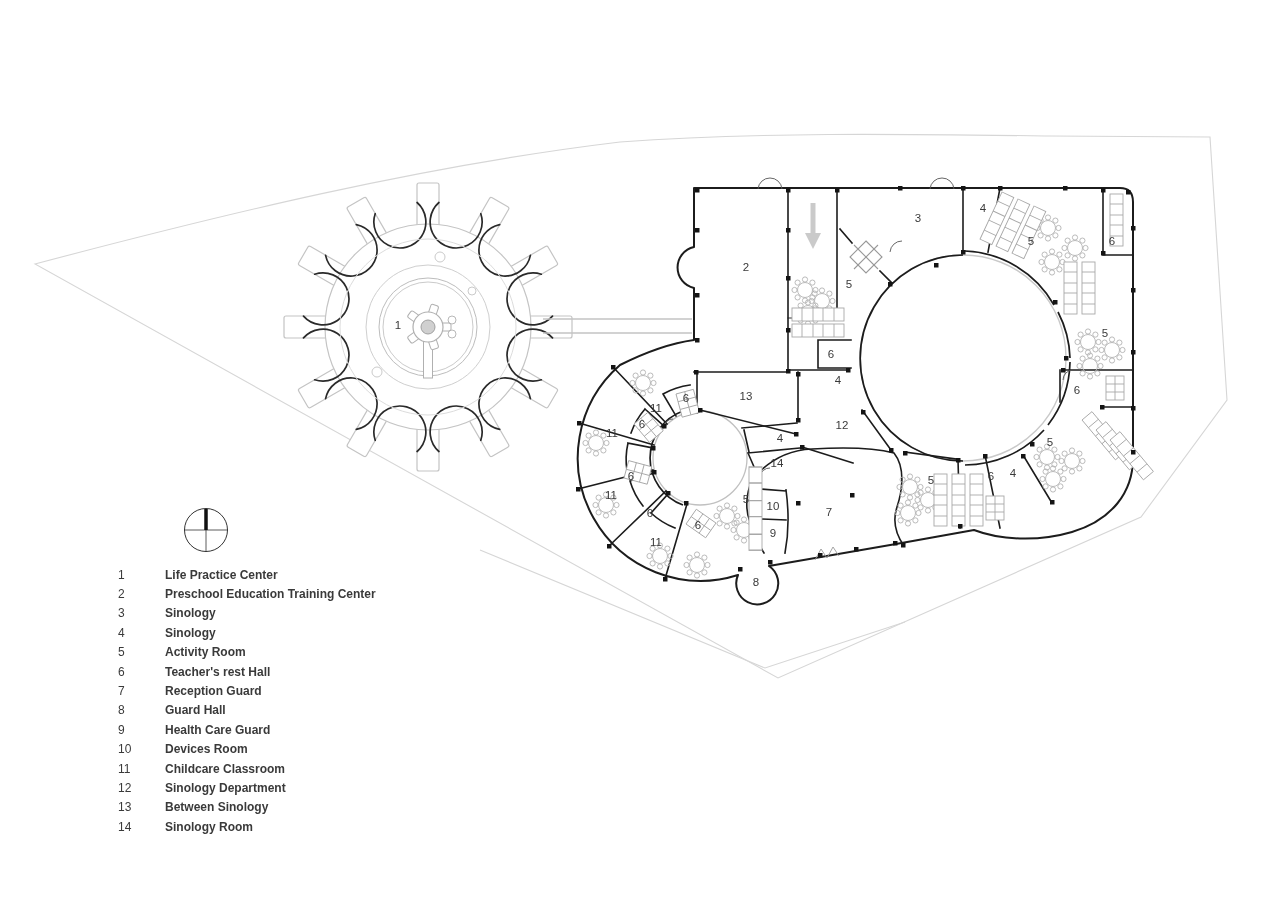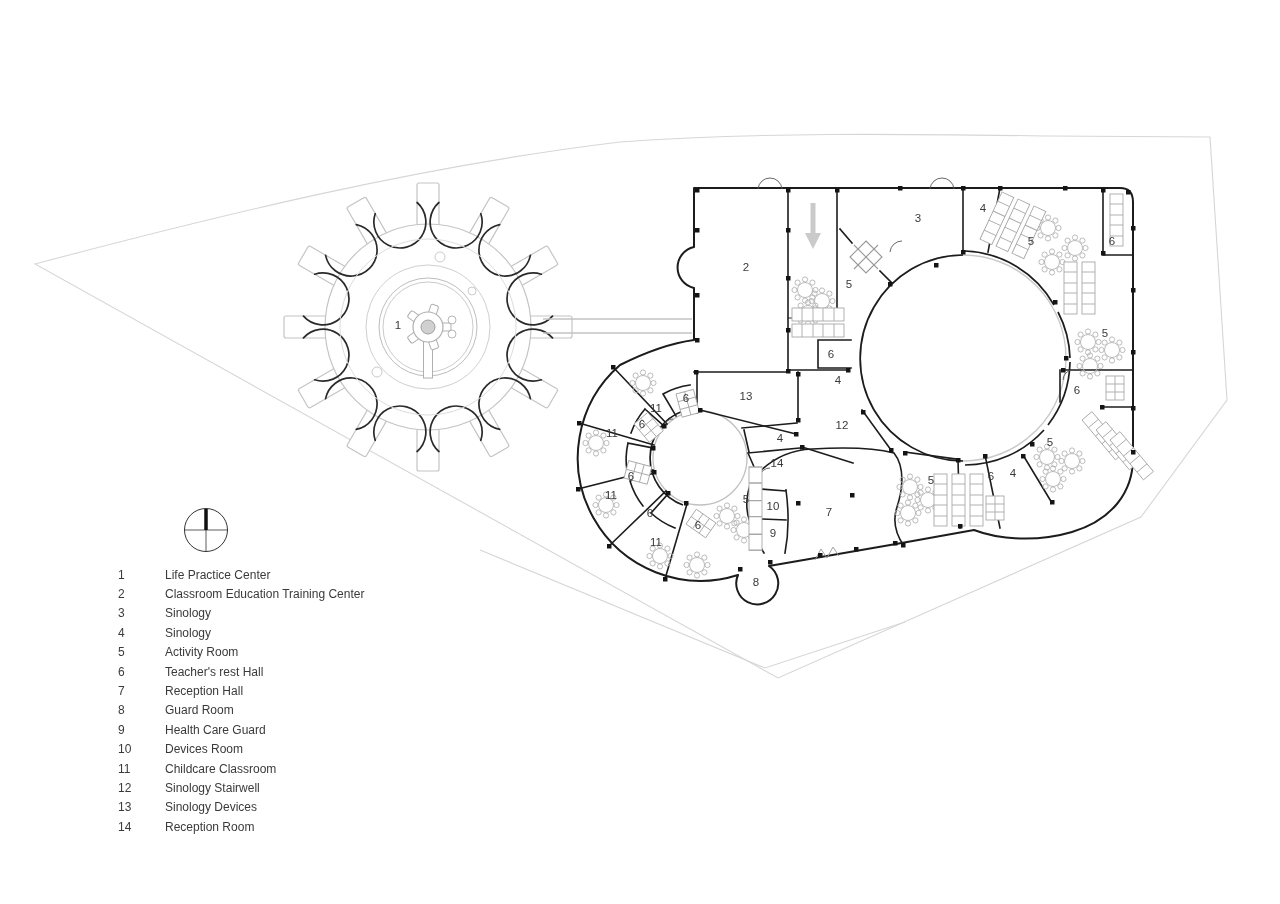--- a/index.html
+++ b/index.html
@@ -3,21 +3,21 @@
 <meta charset="utf-8">
 <style>
   html,body{margin:0;padding:0;background:#fff;}
   .canvas{position:relative;width:1280px;height:904px;background:#ffffff;overflow:hidden;
           font-family:"Liberation Sans",sans-serif;}
   svg.plan{position:absolute;left:0;top:0;}
   .room-label{font-size:11.5px;fill:#3a3a3a;text-anchor:middle;font-family:"Liberation Sans",sans-serif;}
   .legend{position:absolute;left:118px;top:565px;}
   .lrow{display:flex;align-items:center;height:19.4px;font-size:12px;color:#3a3a3a;}
   .lnum{width:47px;}
-  .lname{white-space:nowrap;}
+  .lname{white-space:nowrap;font-weight:bold;}
 </style>
 </head>
 <body>
 
 <div class="canvas">
 <svg class="plan" width="1280" height="904" viewBox="0 0 1280 904">
 
   <defs>
     <g id="tbl" stroke="#b3b3b3" fill="none" stroke-width="0.9">
       <circle r="7.5"></circle>
@@ -282,64 +282,64 @@
   </g>
 </svg>
 
   <div class="legend">
     <div class="lrow">
         <span class="lnum">1</span>
         <span class="lname">Life Practice Center</span>
       </div>
     <div class="lrow">
         <span class="lnum">2</span>
-        <span class="lname">Classroom Education Training Center</span>
+        <span class="lname">Preschool Education Training Center</span>
       </div>
     <div class="lrow">
         <span class="lnum">3</span>
         <span class="lname">Sinology</span>
       </div>
     <div class="lrow">
         <span class="lnum">4</span>
         <span class="lname">Sinology</span>
       </div>
     <div class="lrow">
         <span class="lnum">5</span>
         <span class="lname">Activity Room</span>
       </div>
     <div class="lrow">
         <span class="lnum">6</span>
         <span class="lname">Teacher's rest Hall</span>
       </div>
     <div class="lrow">
         <span class="lnum">7</span>
-        <span class="lname">Reception Hall</span>
+        <span class="lname">Reception Guard</span>
       </div>
     <div class="lrow">
         <span class="lnum">8</span>
-        <span class="lname">Guard Room</span>
+        <span class="lname">Guard Hall</span>
       </div>
     <div class="lrow">
         <span class="lnum">9</span>
         <span class="lname">Health Care Guard</span>
       </div>
     <div class="lrow">
         <span class="lnum">10</span>
         <span class="lname">Devices Room</span>
       </div>
     <div class="lrow">
         <span class="lnum">11</span>
         <span class="lname">Childcare Classroom</span>
       </div>
     <div class="lrow">
         <span class="lnum">12</span>
-        <span class="lname">Sinology Stairwell</span>
+        <span class="lname">Sinology Department</span>
       </div>
     <div class="lrow">
         <span class="lnum">13</span>
-        <span class="lname">Sinology Devices</span>
+        <span class="lname">Between Sinology</span>
       </div>
     <div class="lrow">
         <span class="lnum">14</span>
-        <span class="lname">Reception Room</span>
+        <span class="lname">Sinology Room</span>
       </div>
   </div>
 </div>
 
 </body></html>

